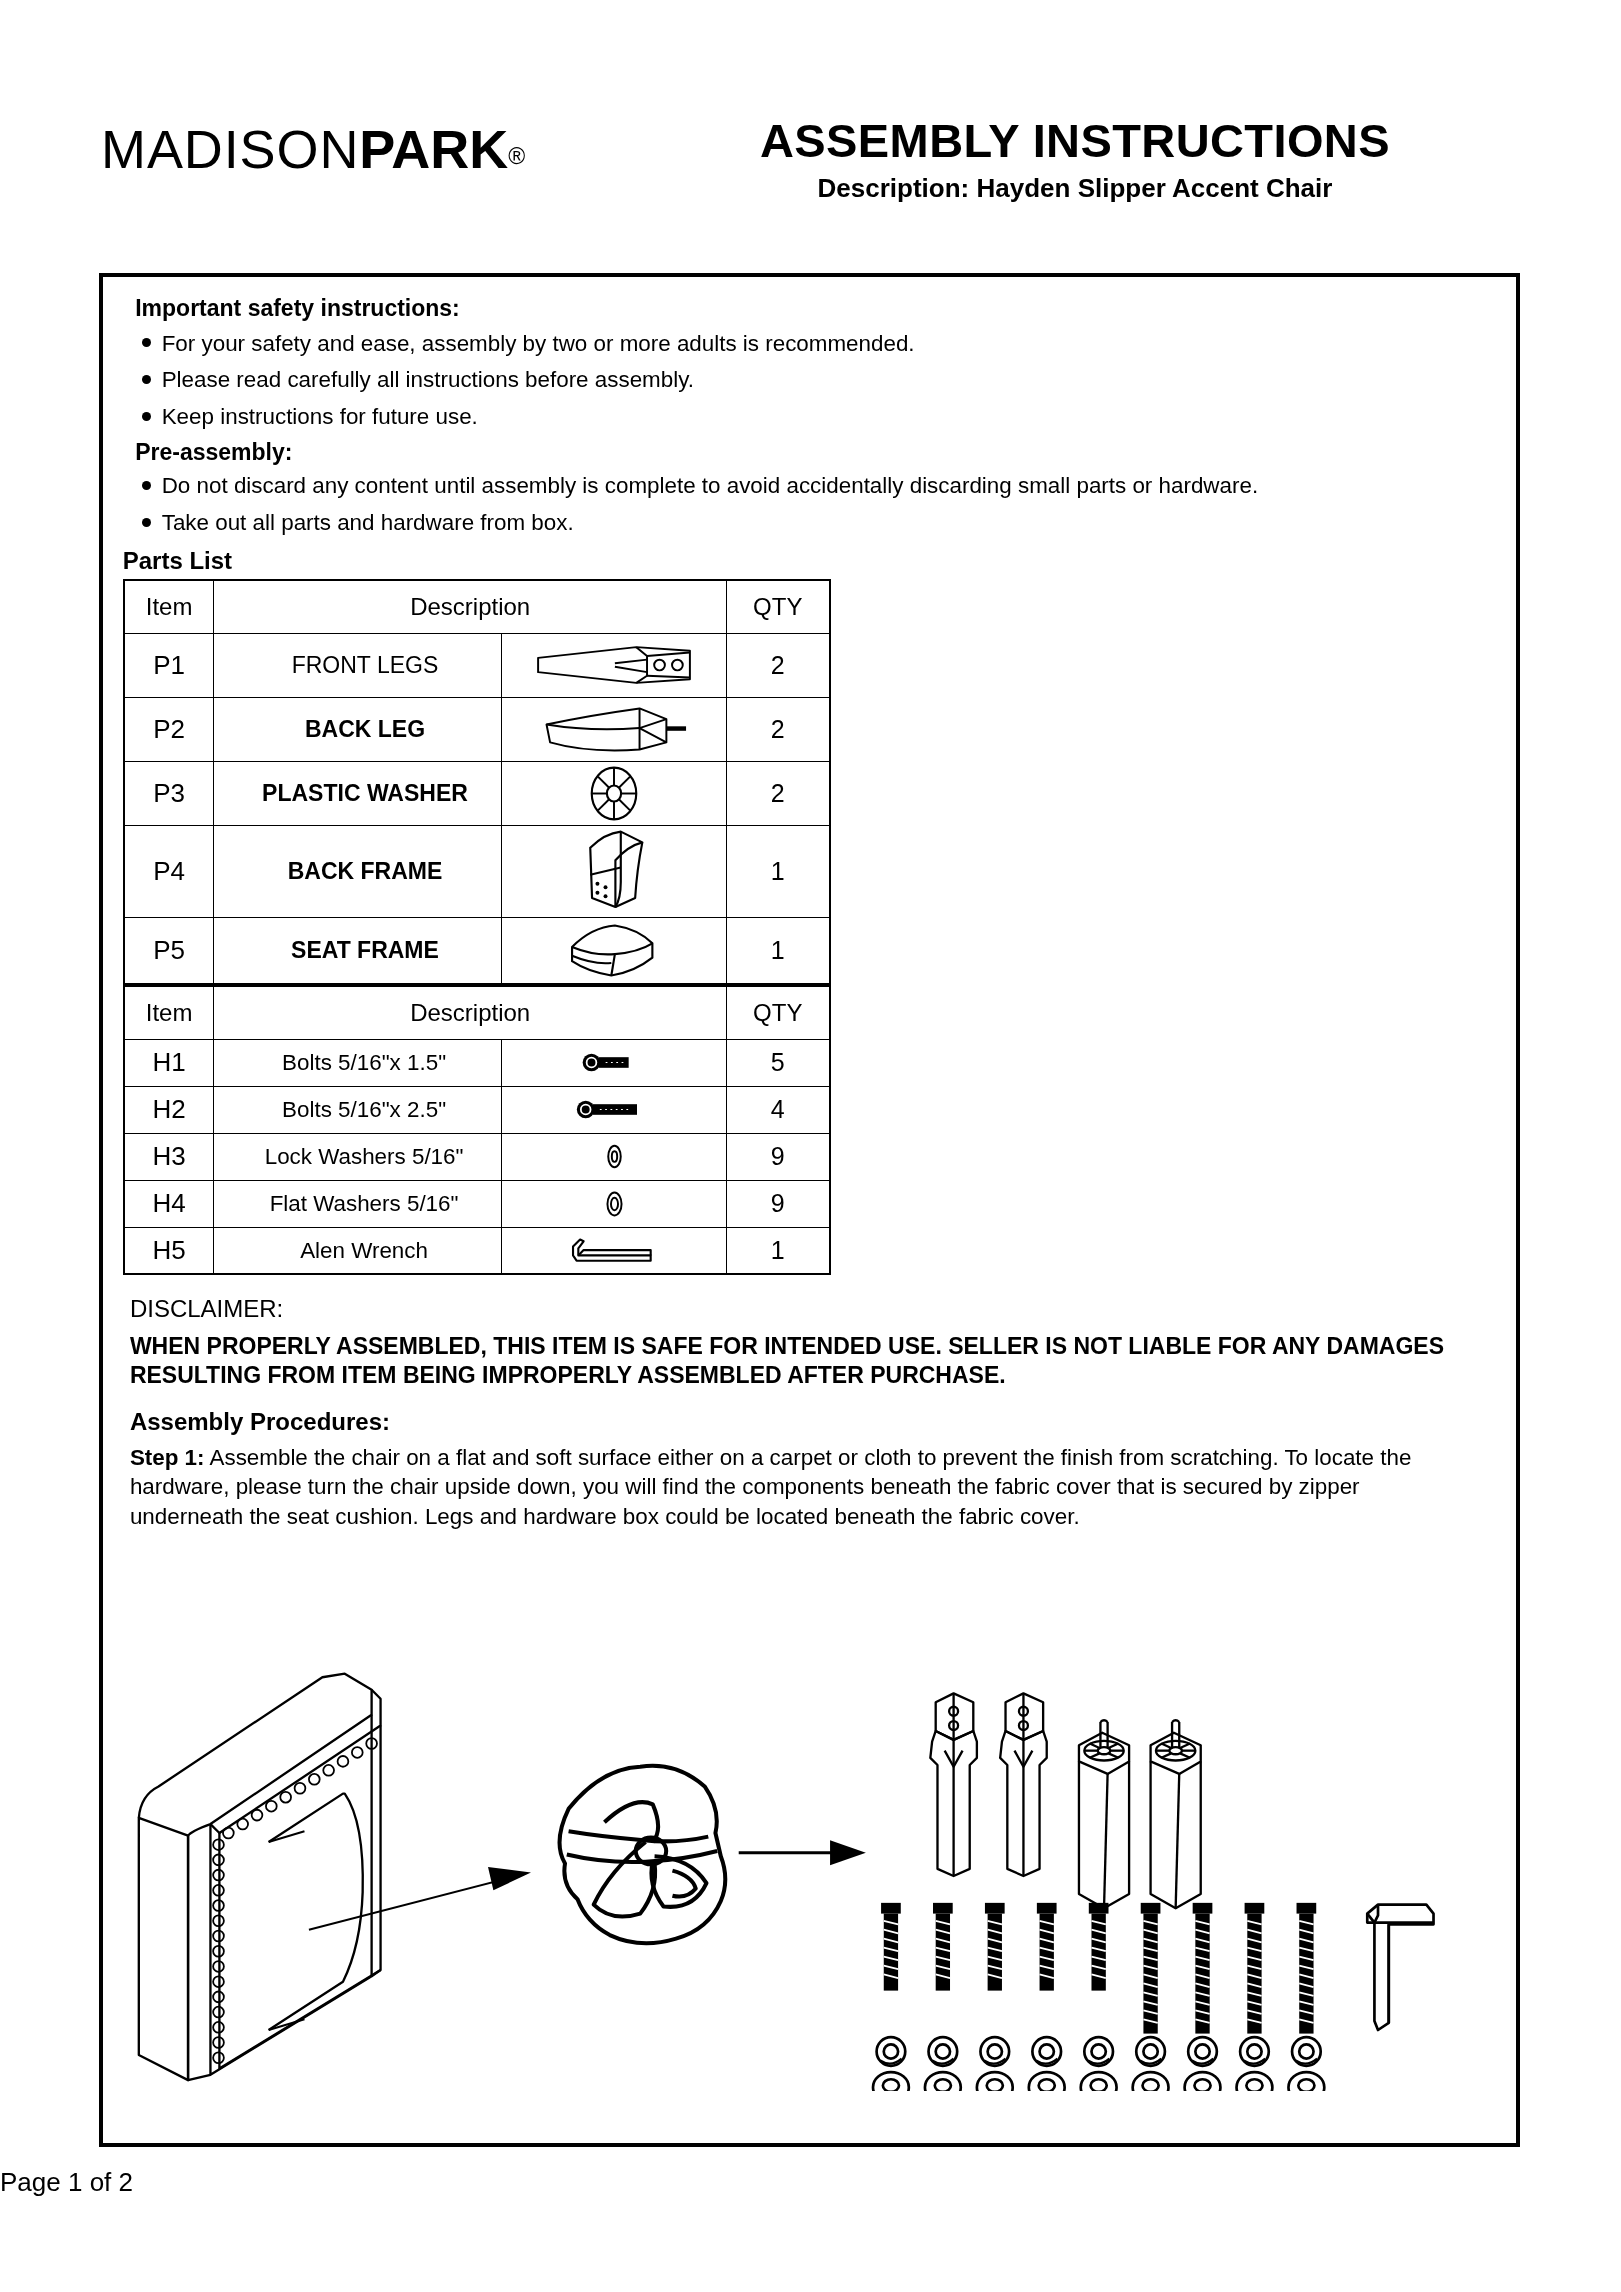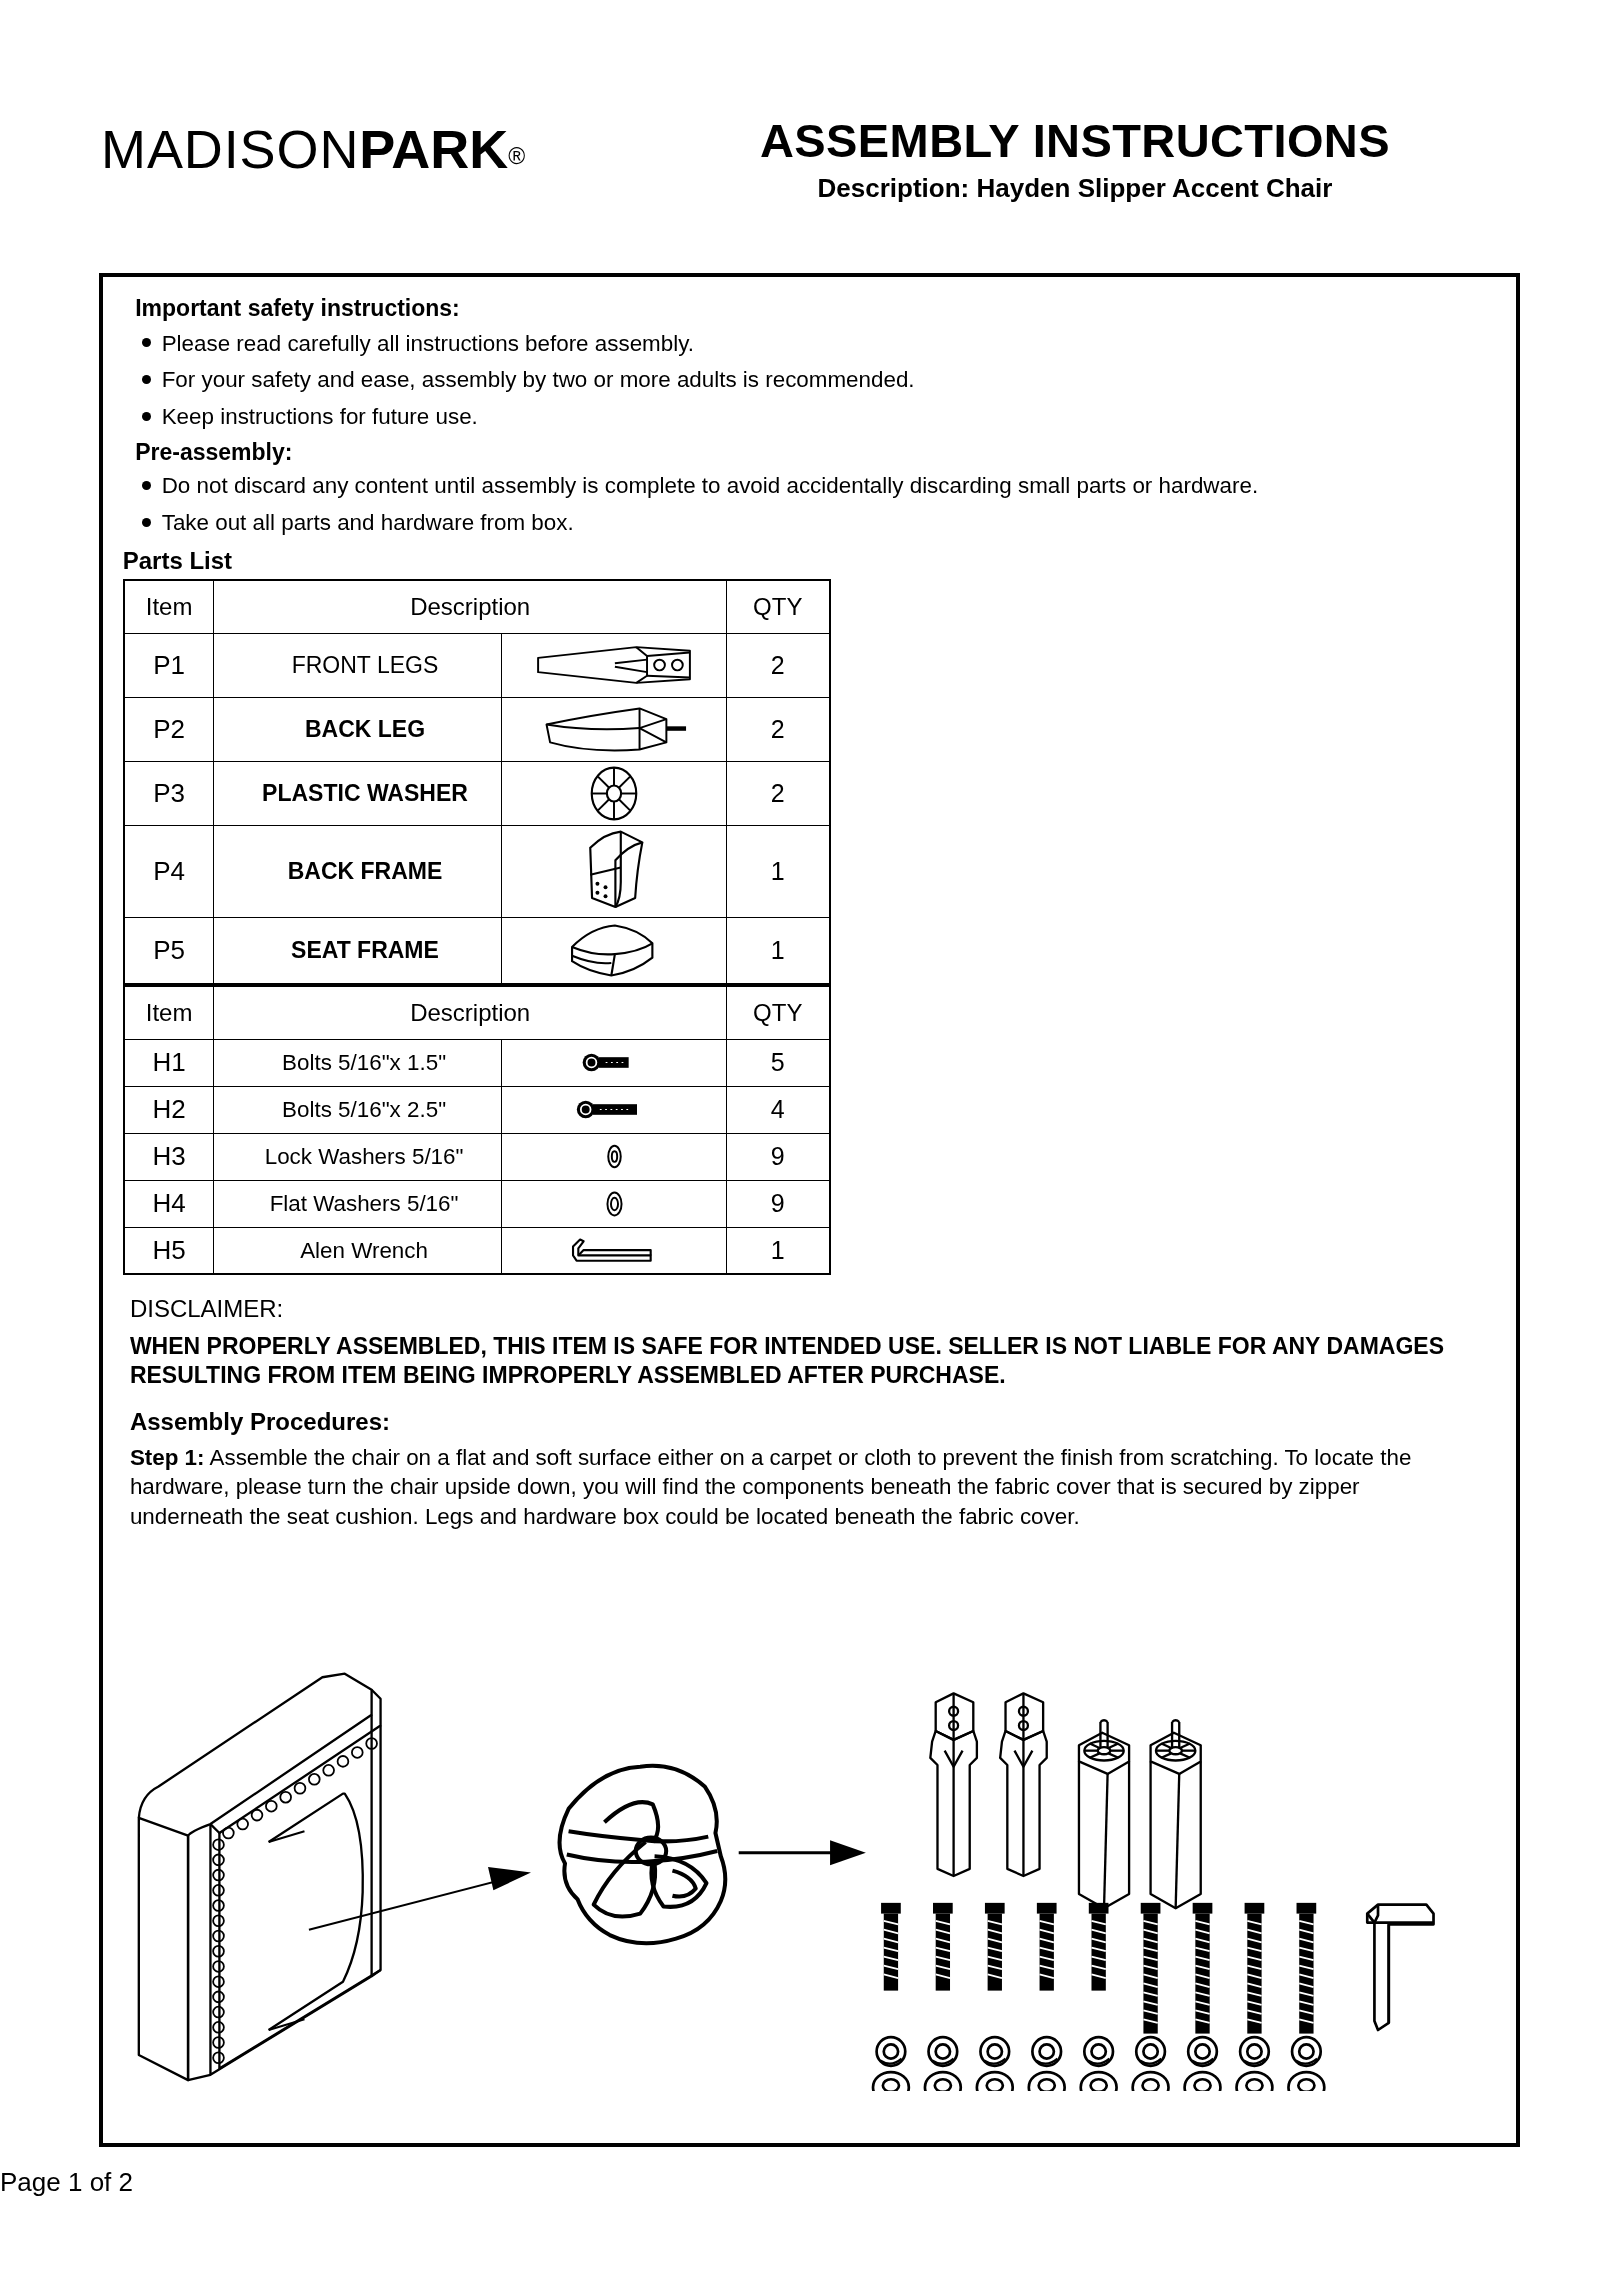--- a/index.html
+++ b/index.html
@@ -218,22 +218,22 @@
     <div class="title-main">ASSEMBLY  INSTRUCTIONS</div>
     <div class="title-desc">Description: Hayden Slipper Accent Chair</div>
   </div>
 </div>
 
 <div class="frame">
  <div class="frame-inner">
 
   <div class="section-head">Important safety instructions:</div>
   <ul class="bullets">
+    <li>For your safety and ease, assembly by two or more adults is recommended.</li>
     <li>Please read carefully all instructions before assembly.</li>
-    <li>For your safety and ease, assembly by two or more adults is recommended.</li>
     <li>Keep instructions for future use.</li>
   </ul>
 
   <div class="pre-head">Pre-assembly:</div>
   <ul class="bullets">
     <li>Do not discard any content until assembly is complete to avoid accidentally discarding small parts or hardware.</li>
     <li>Take out all parts and hardware from box.</li>
   </ul>
 
   <div class="list-title">Parts List</div>

